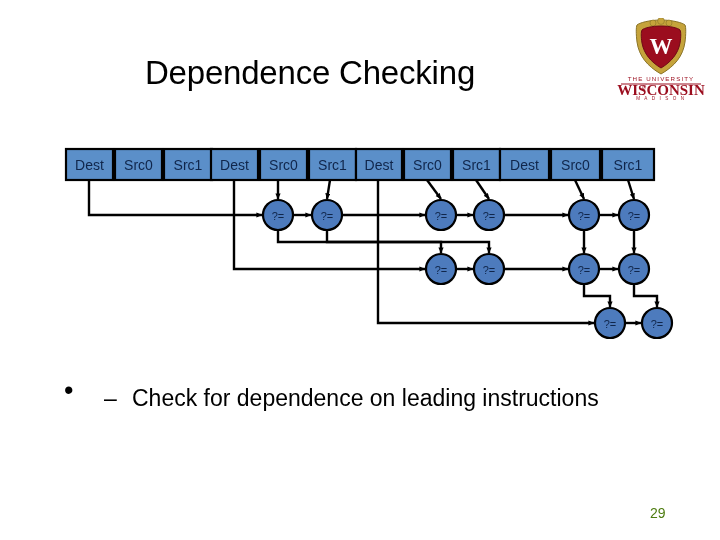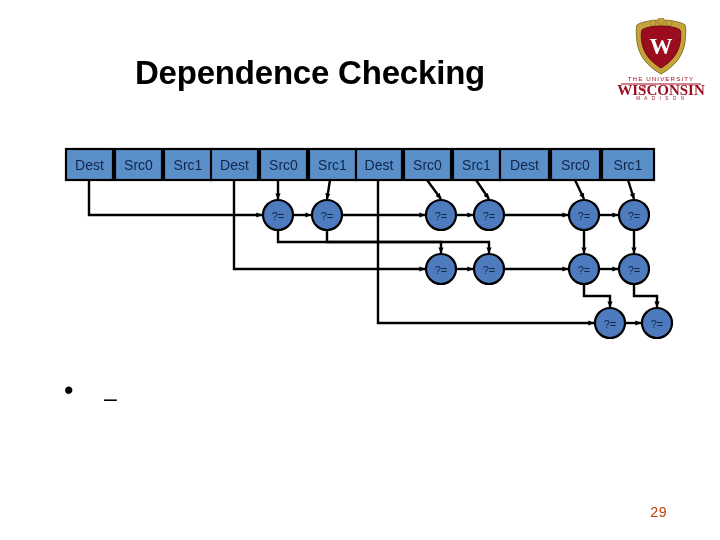--- a/index.html
+++ b/index.html
@@ -6,21 +6,21 @@
   body{
     width:720px;height:540px;background:#ffffff;overflow:hidden;
     font-family:"Liberation Sans", sans-serif;position:relative;
   }
   #slide{position:absolute;inset:0;width:720px;height:540px;}
 
   
   #slide-title{
     position:absolute;left:40px;top:44px;width:540px;height:58px;
     display:flex;align-items:center;justify-content:center;
-    font-size:33px;font-weight:700;color:#000000;
+    font-size:33px;font-weight:400;color:#000000;
     letter-spacing:-0.2px;white-space:nowrap;
   }
 
   
   #logo{position:absolute;left:615px;top:18px;width:92px;height:82px;}
   #logo svg{display:block;}
 
   
   #diagram{position:absolute;left:0;top:8px;width:613px;height:540px;}
   #diagram svg{display:block;}
@@ -34,21 +34,21 @@
   .b1 .bmark{position:absolute;left:16px;top:-1px;font-size:27px;}
   .b2{
     position:relative;font-size:23px;color:#000;line-height:1.12;
     padding-left:84px;margin-top:10px;white-space:nowrap;
   }
   .b2 .bmark{position:absolute;left:56px;top:0px;font-size:23px;}
 
   
   #page-number{
     position:absolute;left:650px;top:505px;width:40px;
-    text-align:left;font-size:14px;color:#c2410c;font-family:Liberation Mono, monospace;
+    text-align:left;font-size:14px;color:#4d7c0f;
   }
 </style>
 </head>
 <body>
 
 <div id="slide">
 
   <div id="slide-title">Dependence Checking</div>
 
   <div id="logo">
@@ -189,18 +189,19 @@
         </g>
       </svg>
   </div>
 
   <div id="bullets">
     <div class="b1">
       <span class="bmark">•</span>
     </div>
     <div class="b2">
       <span class="bmark">–</span>
+      <span>Check for dependence on leading instructions</span>
     </div>
   </div>
 
   <div id="page-number">29</div>
 
 </div>
 
 </body></html>

